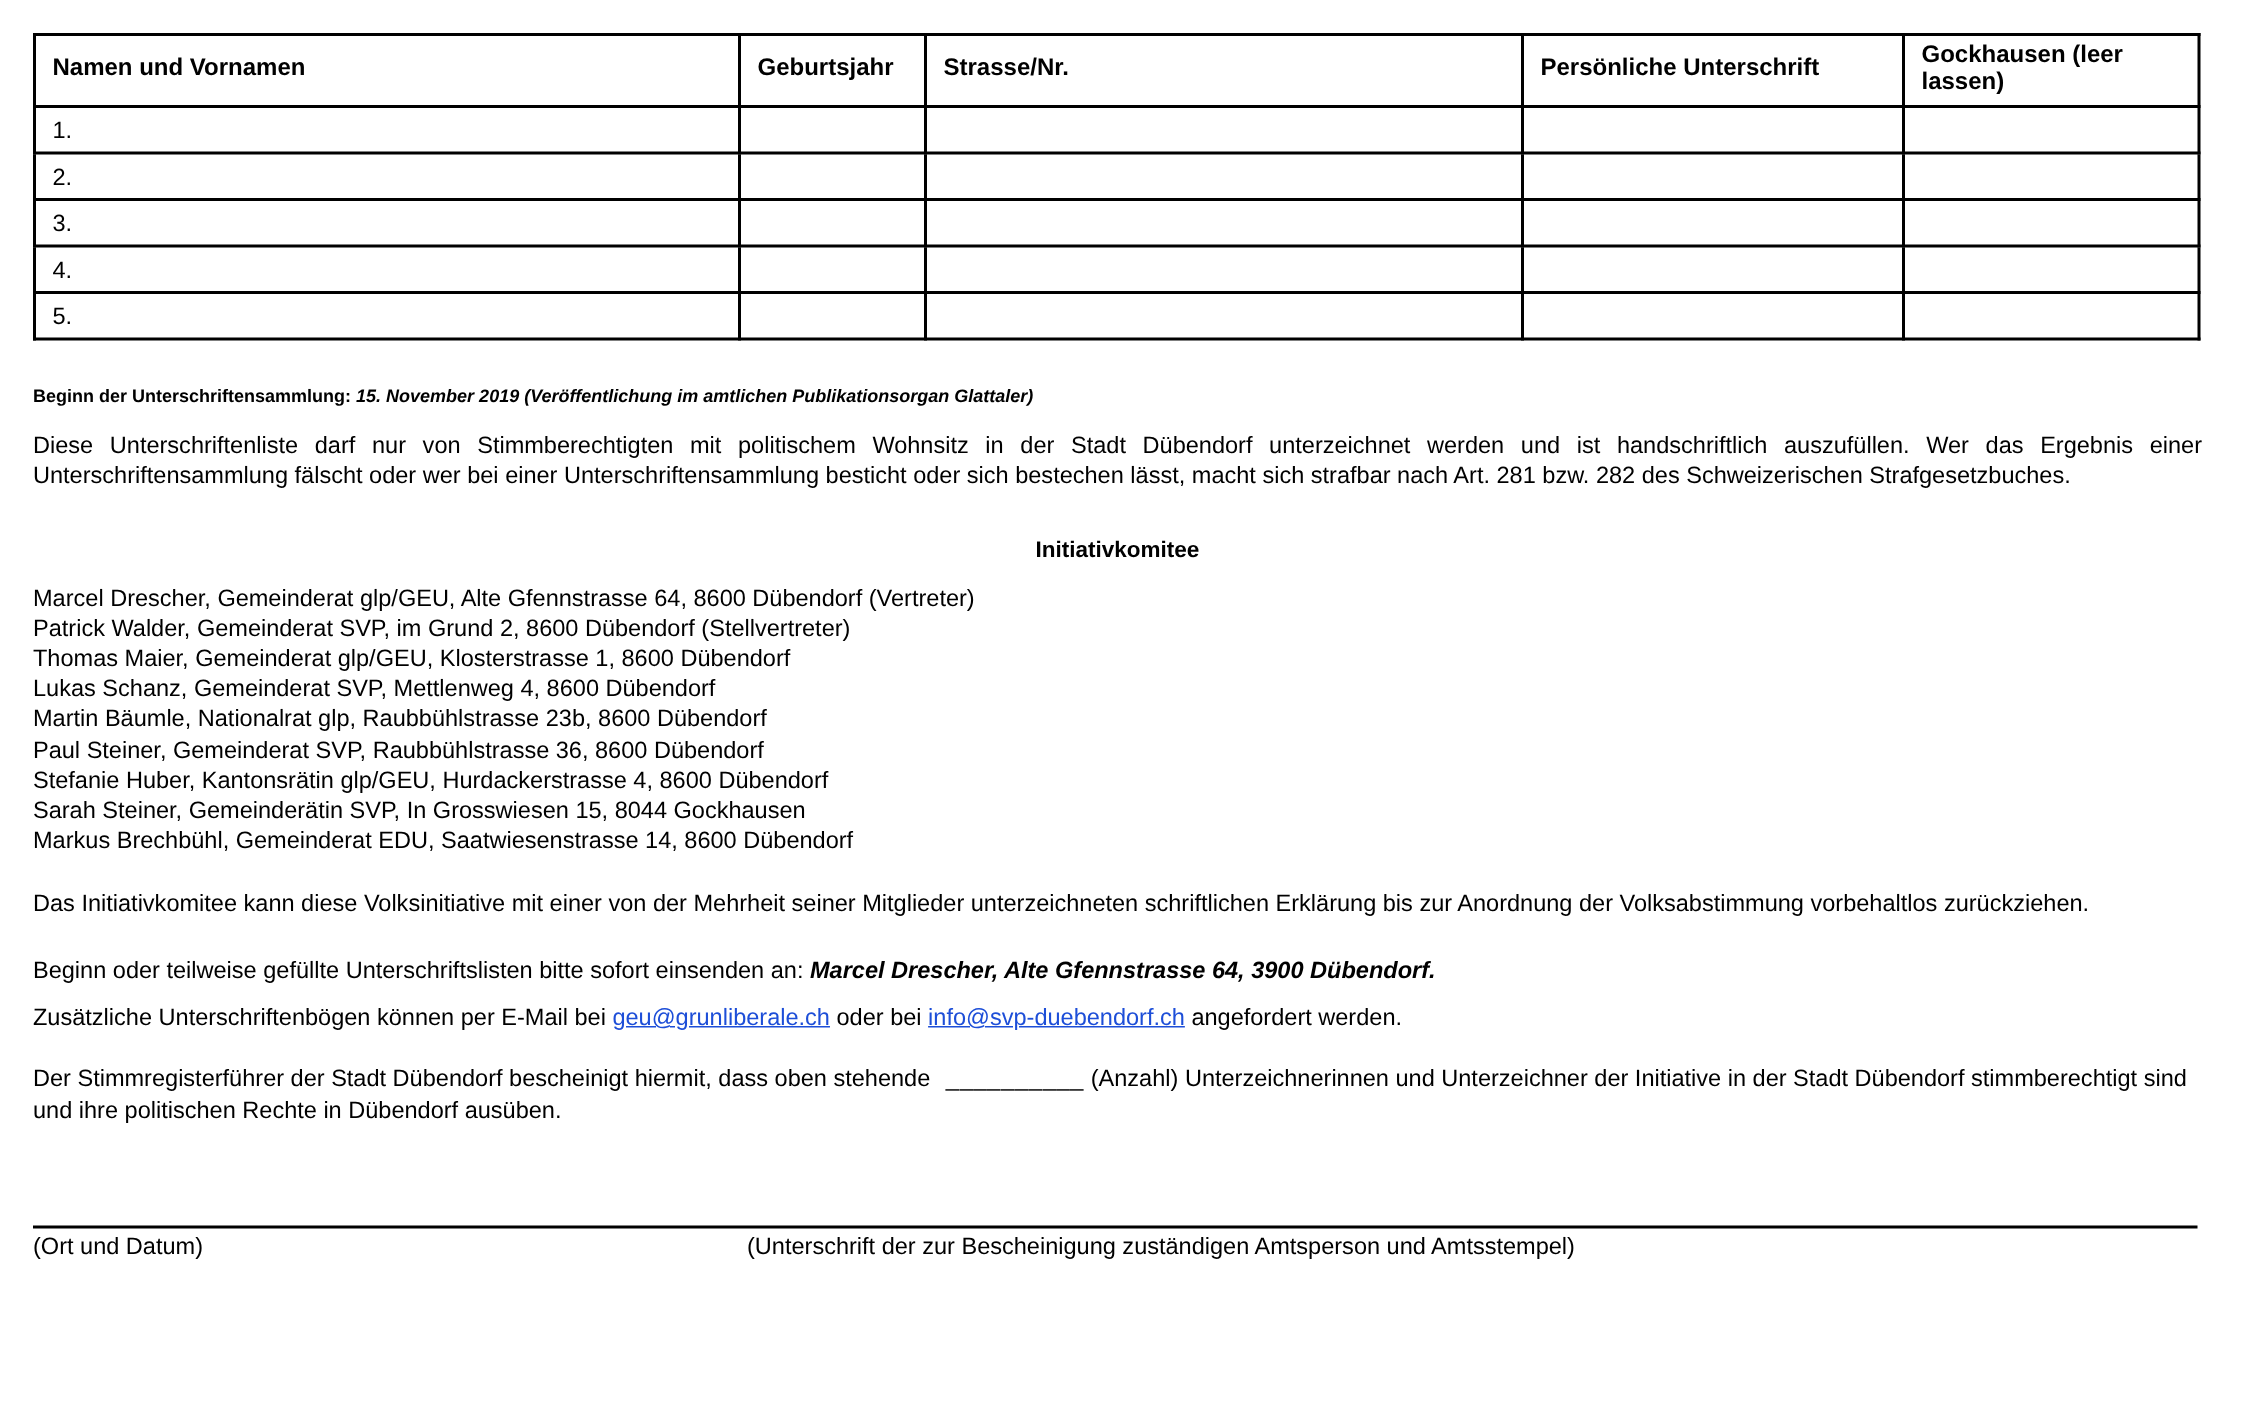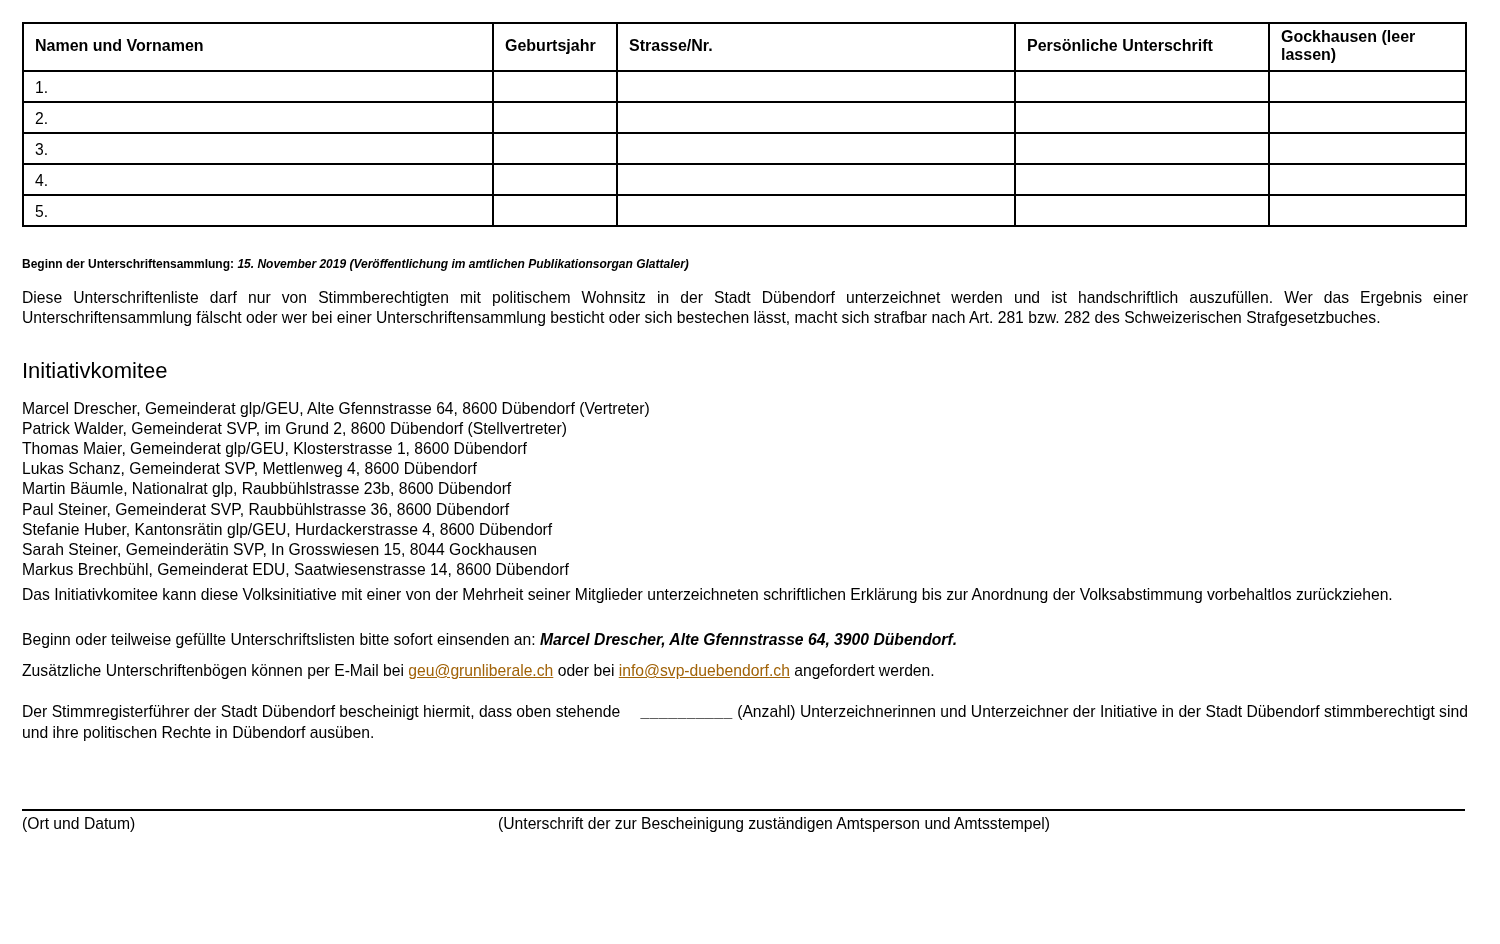--- a/index.html
+++ b/index.html
@@ -22,34 +22,34 @@
     height:31px; vertical-align:bottom; padding:0 0 4px 11px; font-size:15.7px;
   }
 
   
   .start-line { margin-top:28px; font-size:12px; line-height:19px; }
   .start-line .lbl { font-weight:bold; }
   .start-line .val { font-weight:bold; font-style:italic; }
 
   .legal { margin-top:14px; line-height:20.3px; text-align:justify; }
 
-  .committee-h { margin-top:29px; font-size:22px; font-weight:normal; }
+  .committee-h { margin-top:29px; font-size:15px; font-weight:bold;text-align:center; }
   .members { margin-top:15px; }
   .members div { line-height:20.2px; }
 
-  .withdraw { margin-top:5px; line-height:20.3px; }
+  .withdraw { margin-top:22px; line-height:20.3px; }
 
   .sendto { margin-top:24px; line-height:20.3px; }
   .sendto .addr { font-weight:bold; font-style:italic; }
 
   .request { margin-top:11px; line-height:20.3px; }
-  .request a { color:#a16207; text-decoration:underline; }
+  .request a { color:#1d4ed8; text-decoration:underline; }
 
   .certify { margin-top:21px; line-height:20.3px; }
-  .certify .blank { margin-left:16px; letter-spacing:.5px;font-weight:bold; }
+  .certify .blank { margin-left:6px; letter-spacing:.5px; }
 
   .sig-line { margin-top:66px; width:1443px; border-top:2px solid #000; }
   .captions { margin-top:4px; display:flex; }
   .captions .c1 { width:476px; flex:none; }
 </style>
 </head>
 <body>
 
 <div class="page">
 

